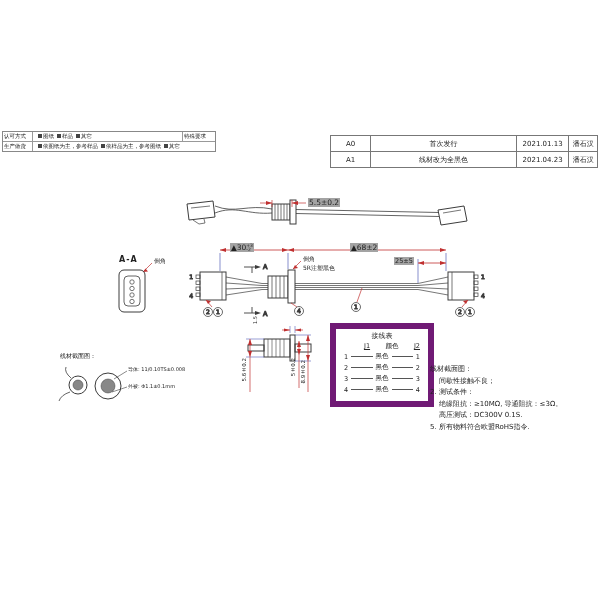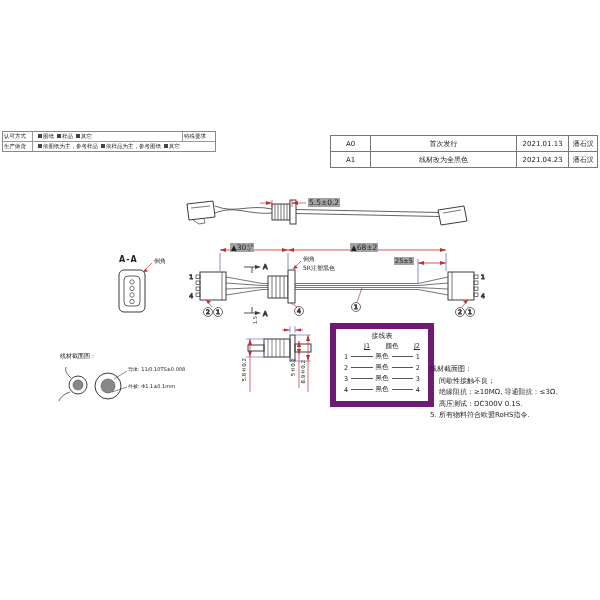--- a/index.html
+++ b/index.html
@@ -332,20 +332,21 @@
         <span class="dash"></span>
         <span>黑色</span>
         <span class="dash"></span>
         <span>4</span>
       </div>
   </div>
 
   <div id="tech" class="abs">
     <div>线材截面图：</div>
     <div class="t-indent">间歇性接触不良；</div>
+    <div>2. 测试条件：</div>
     <div class="t-indent">绝缘阻抗：≥10MΩ, 导通阻抗：≤3Ω。</div>
     <div class="t-indent">高压测试：DC300V 0.1S.</div>
     <div>5. 所有物料符合欧盟RoHS指令.</div>
   </div>
 
   <div id="xsec-title" class="abs">线材截面图：</div>
   <div class="abs xlab" style="left:128px;top:366px;">导体: 11/0.10TS±0.008</div>
   <div class="abs xlab" style="left:128px;top:383px;">外被: Φ1.1±0.1mm</div>
 
 </div>

